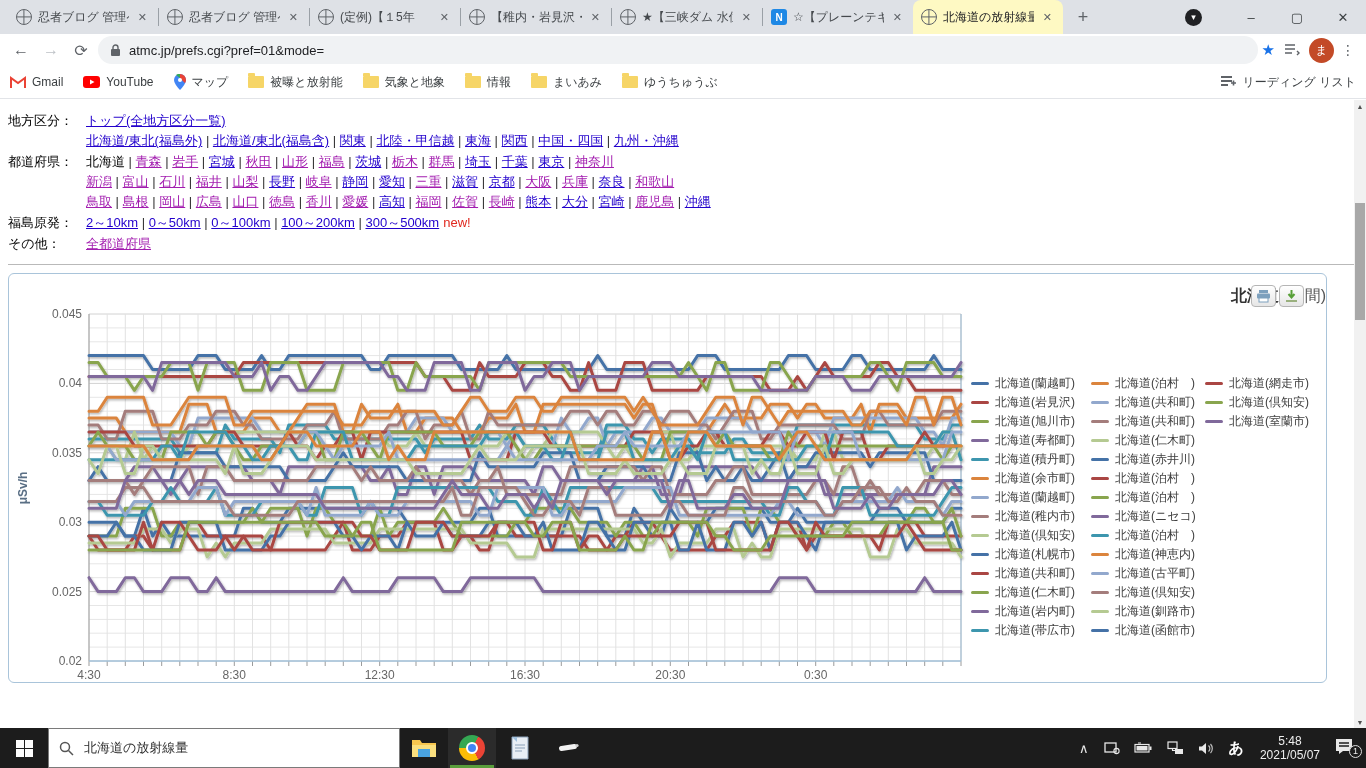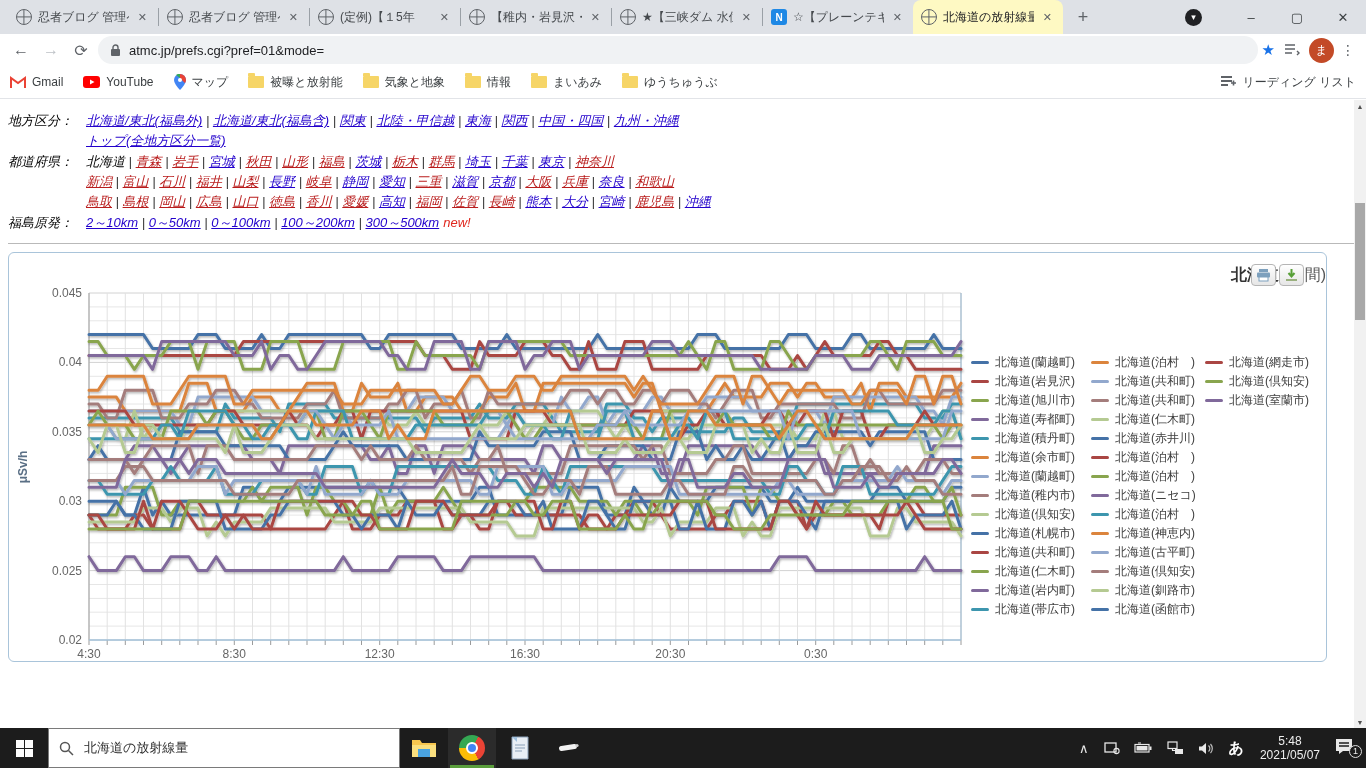--- a/index.html
+++ b/index.html
@@ -40,27 +40,27 @@
   .bookmarks { height:33px; background:#fff; border-bottom:1px solid #e2e4e8; display:flex; align-items:center; padding:0 10px; }
   .bm-item { display:flex; align-items:center; gap:6px; margin-right:20px; cursor:pointer; }
   .bm-item span.bm-label { font-size:12px; color:#3c4043; }
   .bm-right { margin-left:auto; display:flex; align-items:center; gap:6px; cursor:pointer; }
   .bm-right .bm-label { font-size:12px; color:#3c4043; }
   .folder-ic { width:16px; height:12px; background:#f6d567; border-radius:1px; position:relative; }
   .folder-ic::before { content:""; position:absolute; top:-3px; left:0; width:7px; height:3px; background:#f6d567; border-radius:1px 1px 0 0; }
 
   
   .content { position:relative; height:629px; background:#fff; overflow:hidden; padding:12px 0 0 8px; }
-  .nav-row { display:flex; margin-bottom:1px;font-style:italic; }
+  .nav-row { display:flex; margin-bottom:1px; }
   .nav-label { width:78px; flex:none; font-size:13px; color:#000; line-height:20px; }
   .nav-lines { flex:1; }
   .nav-line { font-size:13px; line-height:20px; color:#333; }
   .nav-line a { text-decoration:underline; cursor:pointer; }
   a.lnk { color:#2200CC; }
-  a.lnk.visited { color:#b91c1c; }
+  a.lnk.visited { color:#a21caf; }
   .plain-pref { color:#000; }
   .new-flag { color:#e0281e; margin-left:4px; }
   .hr-line { border-top:1px solid #b9b9b9; margin:10px 8px 8px 0; }
   .view-tabs { font-size:14px; color:#222; padding:4px 0 8px 0; border-bottom:1px solid #cfdceb; margin-right:8px; }
   .view-tabs a { color:#2200CC; text-decoration:underline; cursor:pointer; }
 
   
   .chart-card { position:relative; margin-top:6px; width:1319px; height:410px;
     border:1px solid #a9c4da; border-radius:6px; background:#fff; }
   .chart-title { position:absolute; top:12px; left:0; width:100%; text-align:right; font-size:16px; color:#333; }
@@ -235,36 +235,42 @@
         </span>
         <span class="bm-label">リーディング リスト</span>
       </div>
     </div>
 
   <div class="content">
     <div id="navrows">
         <div class="nav-row">
           <div class="nav-label">地方区分：</div>
           <div class="nav-lines">
+            <div class="nav-line"><a class="lnk">トップ(全地方区分一覧)</a></div>
             <div class="nav-line"><a class="lnk">北海道/東北(福島外)</a> | <a class="lnk">北海道/東北(福島含)</a> | <a class="lnk">関東</a> | <a class="lnk">北陸・甲信越</a> | <a class="lnk">東海</a> | <a class="lnk">関西</a> | <a class="lnk">中国・四国</a> | <a class="lnk">九州・沖縄</a></div>
-            <div class="nav-line"><a class="lnk">トップ(全地方区分一覧)</a></div>
           </div>
         </div>
         <div class="nav-row">
           <div class="nav-label">都道府県：</div>
           <div class="nav-lines">
             <div class="nav-line"><span class="plain-pref">北海道</span> | <a class="lnk visited">青森</a> | <a class="lnk visited">岩手</a> | <a class="lnk">宮城</a> | <a class="lnk visited">秋田</a> | <a class="lnk visited">山形</a> | <a class="lnk visited">福島</a> | <a class="lnk">茨城</a> | <a class="lnk visited">栃木</a> | <a class="lnk visited">群馬</a> | <a class="lnk">埼玉</a> | <a class="lnk">千葉</a> | <a class="lnk">東京</a> | <a class="lnk visited">神奈川</a></div>
             <div class="nav-line"><a class="lnk visited">新潟</a> | <a class="lnk visited">富山</a> | <a class="lnk visited">石川</a> | <a class="lnk visited">福井</a> | <a class="lnk visited">山梨</a> | <a class="lnk">長野</a> | <a class="lnk visited">岐阜</a> | <a class="lnk">静岡</a> | <a class="lnk">愛知</a> | <a class="lnk visited">三重</a> | <a class="lnk">滋賀</a> | <a class="lnk">京都</a> | <a class="lnk visited">大阪</a> | <a class="lnk visited">兵庫</a> | <a class="lnk">奈良</a> | <a class="lnk visited">和歌山</a></div>
             <div class="nav-line"><a class="lnk visited">鳥取</a> | <a class="lnk visited">島根</a> | <a class="lnk visited">岡山</a> | <a class="lnk visited">広島</a> | <a class="lnk visited">山口</a> | <a class="lnk visited">徳島</a> | <a class="lnk visited">香川</a> | <a class="lnk visited">愛媛</a> | <a class="lnk">高知</a> | <a class="lnk visited">福岡</a> | <a class="lnk visited">佐賀</a> | <a class="lnk visited">長崎</a> | <a class="lnk">熊本</a> | <a class="lnk">大分</a> | <a class="lnk">宮崎</a> | <a class="lnk visited">鹿児島</a> | <a class="lnk">沖縄</a></div>
           </div>
         </div>
         <div class="nav-row">
           <div class="nav-label">福島原発：</div>
           <div class="nav-lines">
             <div class="nav-line"><a class="lnk">2～10km</a> | <a class="lnk">0～50km</a> | <a class="lnk">0～100km</a> | <a class="lnk">100～200km</a> | <a class="lnk">300～500km</a><span class="new-flag">new!</span></div>
+          </div>
+        </div>
+        <div class="nav-row">
+          <div class="nav-label">その他：</div>
+          <div class="nav-lines">
+            <div class="nav-line"><a class="lnk visited">全都道府県</a></div>
           </div>
         </div>
       </div>
     <div class="hr-line"></div>
 
     <div class="chart-card" id="chartcard">
       <div class="chart-title">
         <b>北海道</b><span class="sub"> (日間)</span>
       </div>
       <div class="exp-btn" style="left:1242px">

